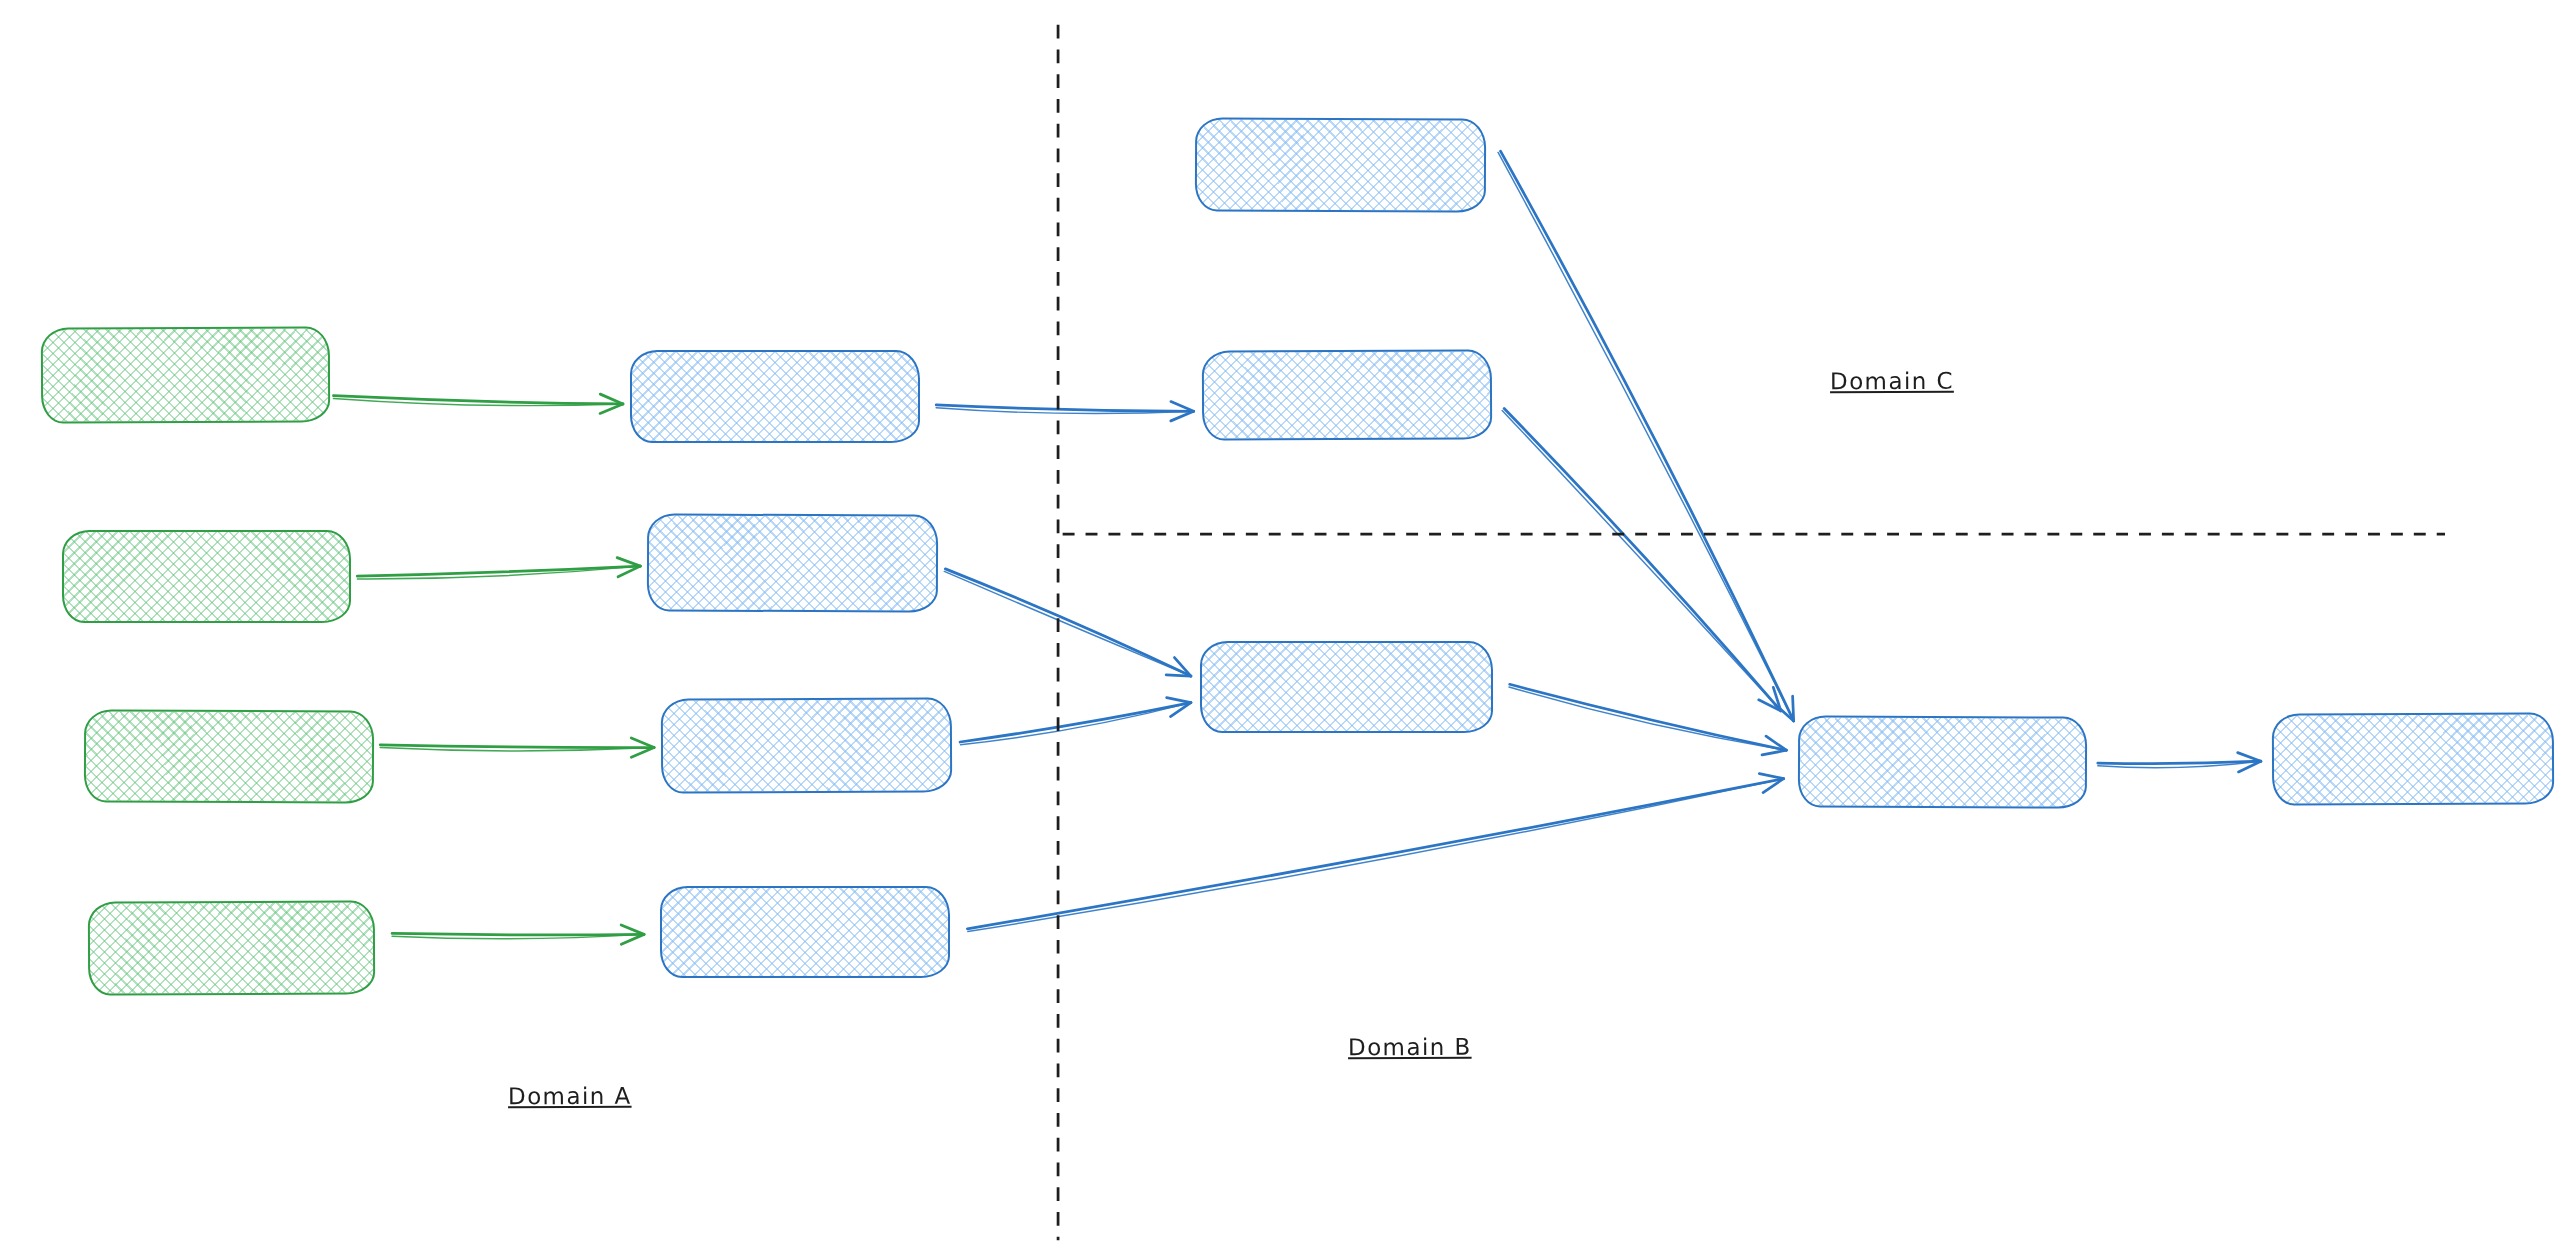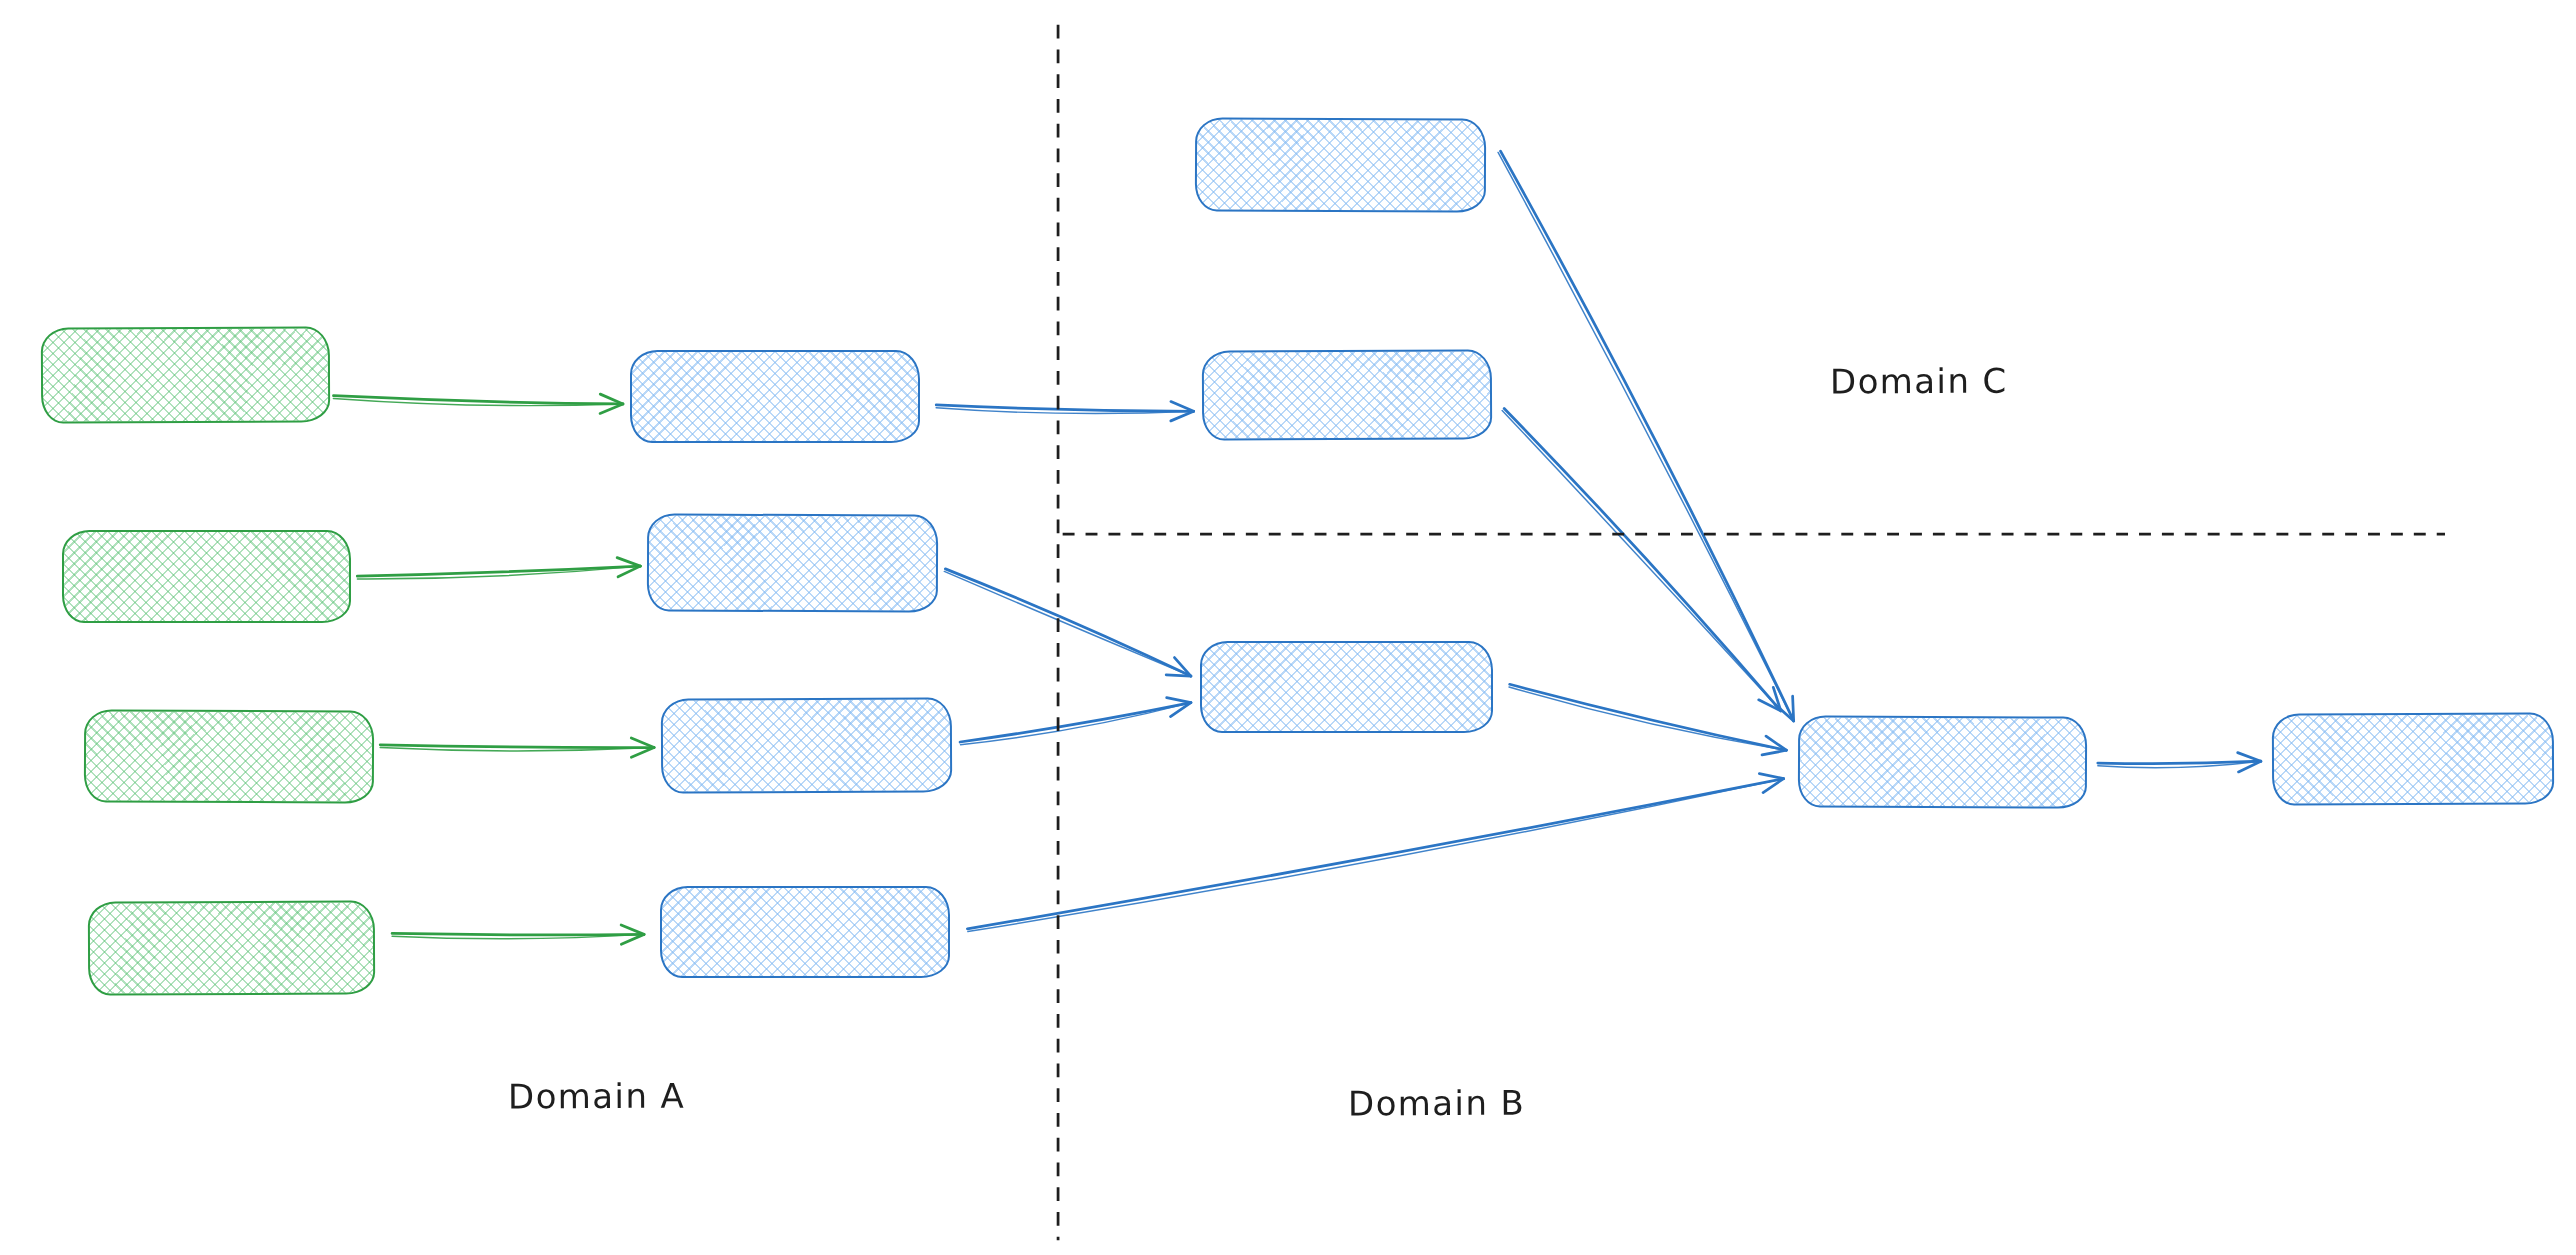--- a/index.html
+++ b/index.html
@@ -24,24 +24,25 @@
       repeating-linear-gradient(-45deg, var(--green-hatch) 0px, var(--green-hatch) 1.6px, transparent 1.6px, transparent 7.8px);
   }
   .node.blue{
     border-color:var(--blue-stroke);
     background-image:
       repeating-linear-gradient(45deg,  var(--blue-hatch) 0px, var(--blue-hatch) 1.6px, transparent 1.6px, transparent 7.8px),
       repeating-linear-gradient(-45deg, var(--blue-hatch) 0px, var(--blue-hatch) 1.6px, transparent 1.6px, transparent 7.8px);
   }
   .label{
     position:absolute;
-    font-size:34px;line-height:31px;letter-spacing:1.4px;
+    font-size:23px;line-height:31px;letter-spacing:1.4px;
     color:var(--label-text);
     white-space:pre;
     transform:rotate(-0.3deg);
+    text-decoration:underline;
   }
   .arrow-shaft{fill:none;stroke-linecap:round}
   .arrow-head{fill:none;stroke-linecap:round}
   .separator{fill:none;stroke-linecap:butt}
 </style>
 </head>
 <body>
 
 <div class="canvas">
   <svg id="arrow-layer" viewBox="0 0 2812 1370" xmlns="http://www.w3.org/2000/svg">
@@ -130,17 +131,17 @@
       <div class="node blue" style="left: 661px; top: 698px; width: 291px; height: 95px; transform: rotate(-0.25deg);"></div>
       <div class="node blue" style="left: 660px; top: 886px; width: 290px; height: 92px; transform: rotate(0deg);"></div>
       <div class="node blue" style="left: 1195px; top: 118px; width: 291px; height: 94px; transform: rotate(0.25deg);"></div>
       <div class="node blue" style="left: 1202px; top: 350px; width: 290px; height: 90px; transform: rotate(-0.25deg);"></div>
       <div class="node blue" style="left: 1200px; top: 641px; width: 293px; height: 92px; transform: rotate(0deg);"></div>
       <div class="node blue" style="left: 1798px; top: 716px; width: 289px; height: 92px; transform: rotate(0.25deg);"></div>
       <div class="node blue" style="left: 2272px; top: 713px; width: 282px; height: 92px; transform: rotate(-0.25deg);"></div>
     </div>
   <div id="label-layer">
       <div class="label" style="left: 464px; top: 1081px; margin-left: 44px;">Domain A</div>
-      <div class="label" style="left: 1348px; top: 1088px;">Domain B</div>
+      <div class="label" style="left: 1348px; top: 1032px;">Domain B</div>
       <div class="label" style="left: 1830px; top: 366px;">Domain C</div>
     </div>
 </div>
 
 
 </body></html>

